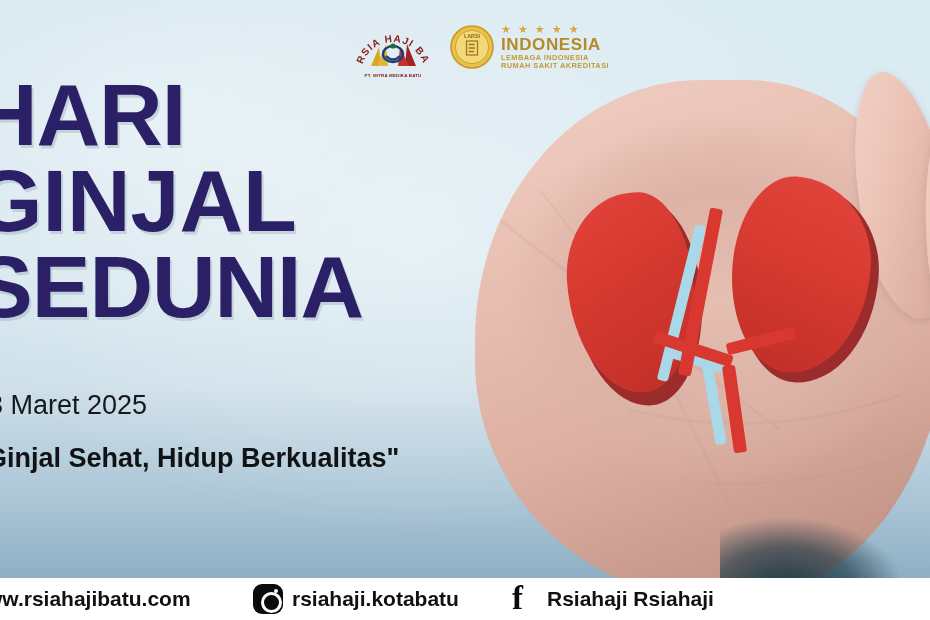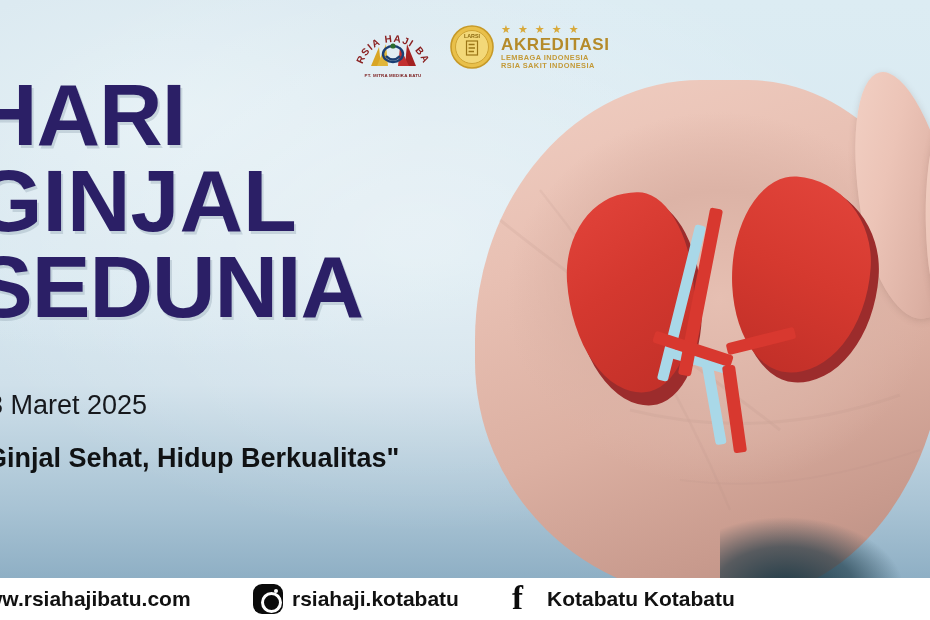--- a/index.html
+++ b/index.html
@@ -252,38 +252,38 @@
           <circle cx="22" cy="22" r="21" fill="none" stroke="#c79a28" stroke-width="1.6"></circle>
           <circle cx="22" cy="22" r="16.5" fill="#f3d878"></circle>
           <circle cx="22" cy="22" r="16.5" fill="none" stroke="#cfa433" stroke-width="1"></circle>
           <text x="22" y="13" font-size="5.4" font-weight="bold" fill="#8c6a12" text-anchor="middle" font-family="Liberation Sans, sans-serif">LARSI</text>
           <rect x="16.5" y="16" width="11" height="14" fill="none" stroke="#9b7616" stroke-width="1.2"></rect>
           <path d="M18.6,19.5 h6 M18.6,23 h6.4 M18.6,26.5 h5.4" stroke="#9b7616" stroke-width="1.6"></path>
         </svg>
       </div>
       <div class="pari-text">
         <div class="stars">★ ★ ★ ★ ★</div>
-        <div class="pari-main">AKREDITASI</div>
+        <div class="pari-main">INDONESIA</div>
         <div class="pari-s1">LEMBAGA INDONESIA</div>
-        <div class="pari-s2">RSIA SAKIT INDONESIA</div>
+        <div class="pari-s2">RUMAH SAKIT AKREDITASI</div>
       </div>
     </div>
   </div>
 
   <div class="footer">
 
     <div class="f-web">ww.rsiahajibatu.com</div>
 
     <div class="f-item f-ig">
       <span class="ig-icon">
         <span class="ig-dot"></span>
       </span>
       <span class="f-label">rsiahaji.kotabatu</span>
     </div>
 
     <div class="f-item f-fb">
       <span class="fb-icon">f</span>
-      <span class="f-label">Kotabatu Kotabatu</span>
+      <span class="f-label">Rsiahaji Rsiahaji</span>
     </div>
 
   </div>
 
 </div>
 
 </body></html>

